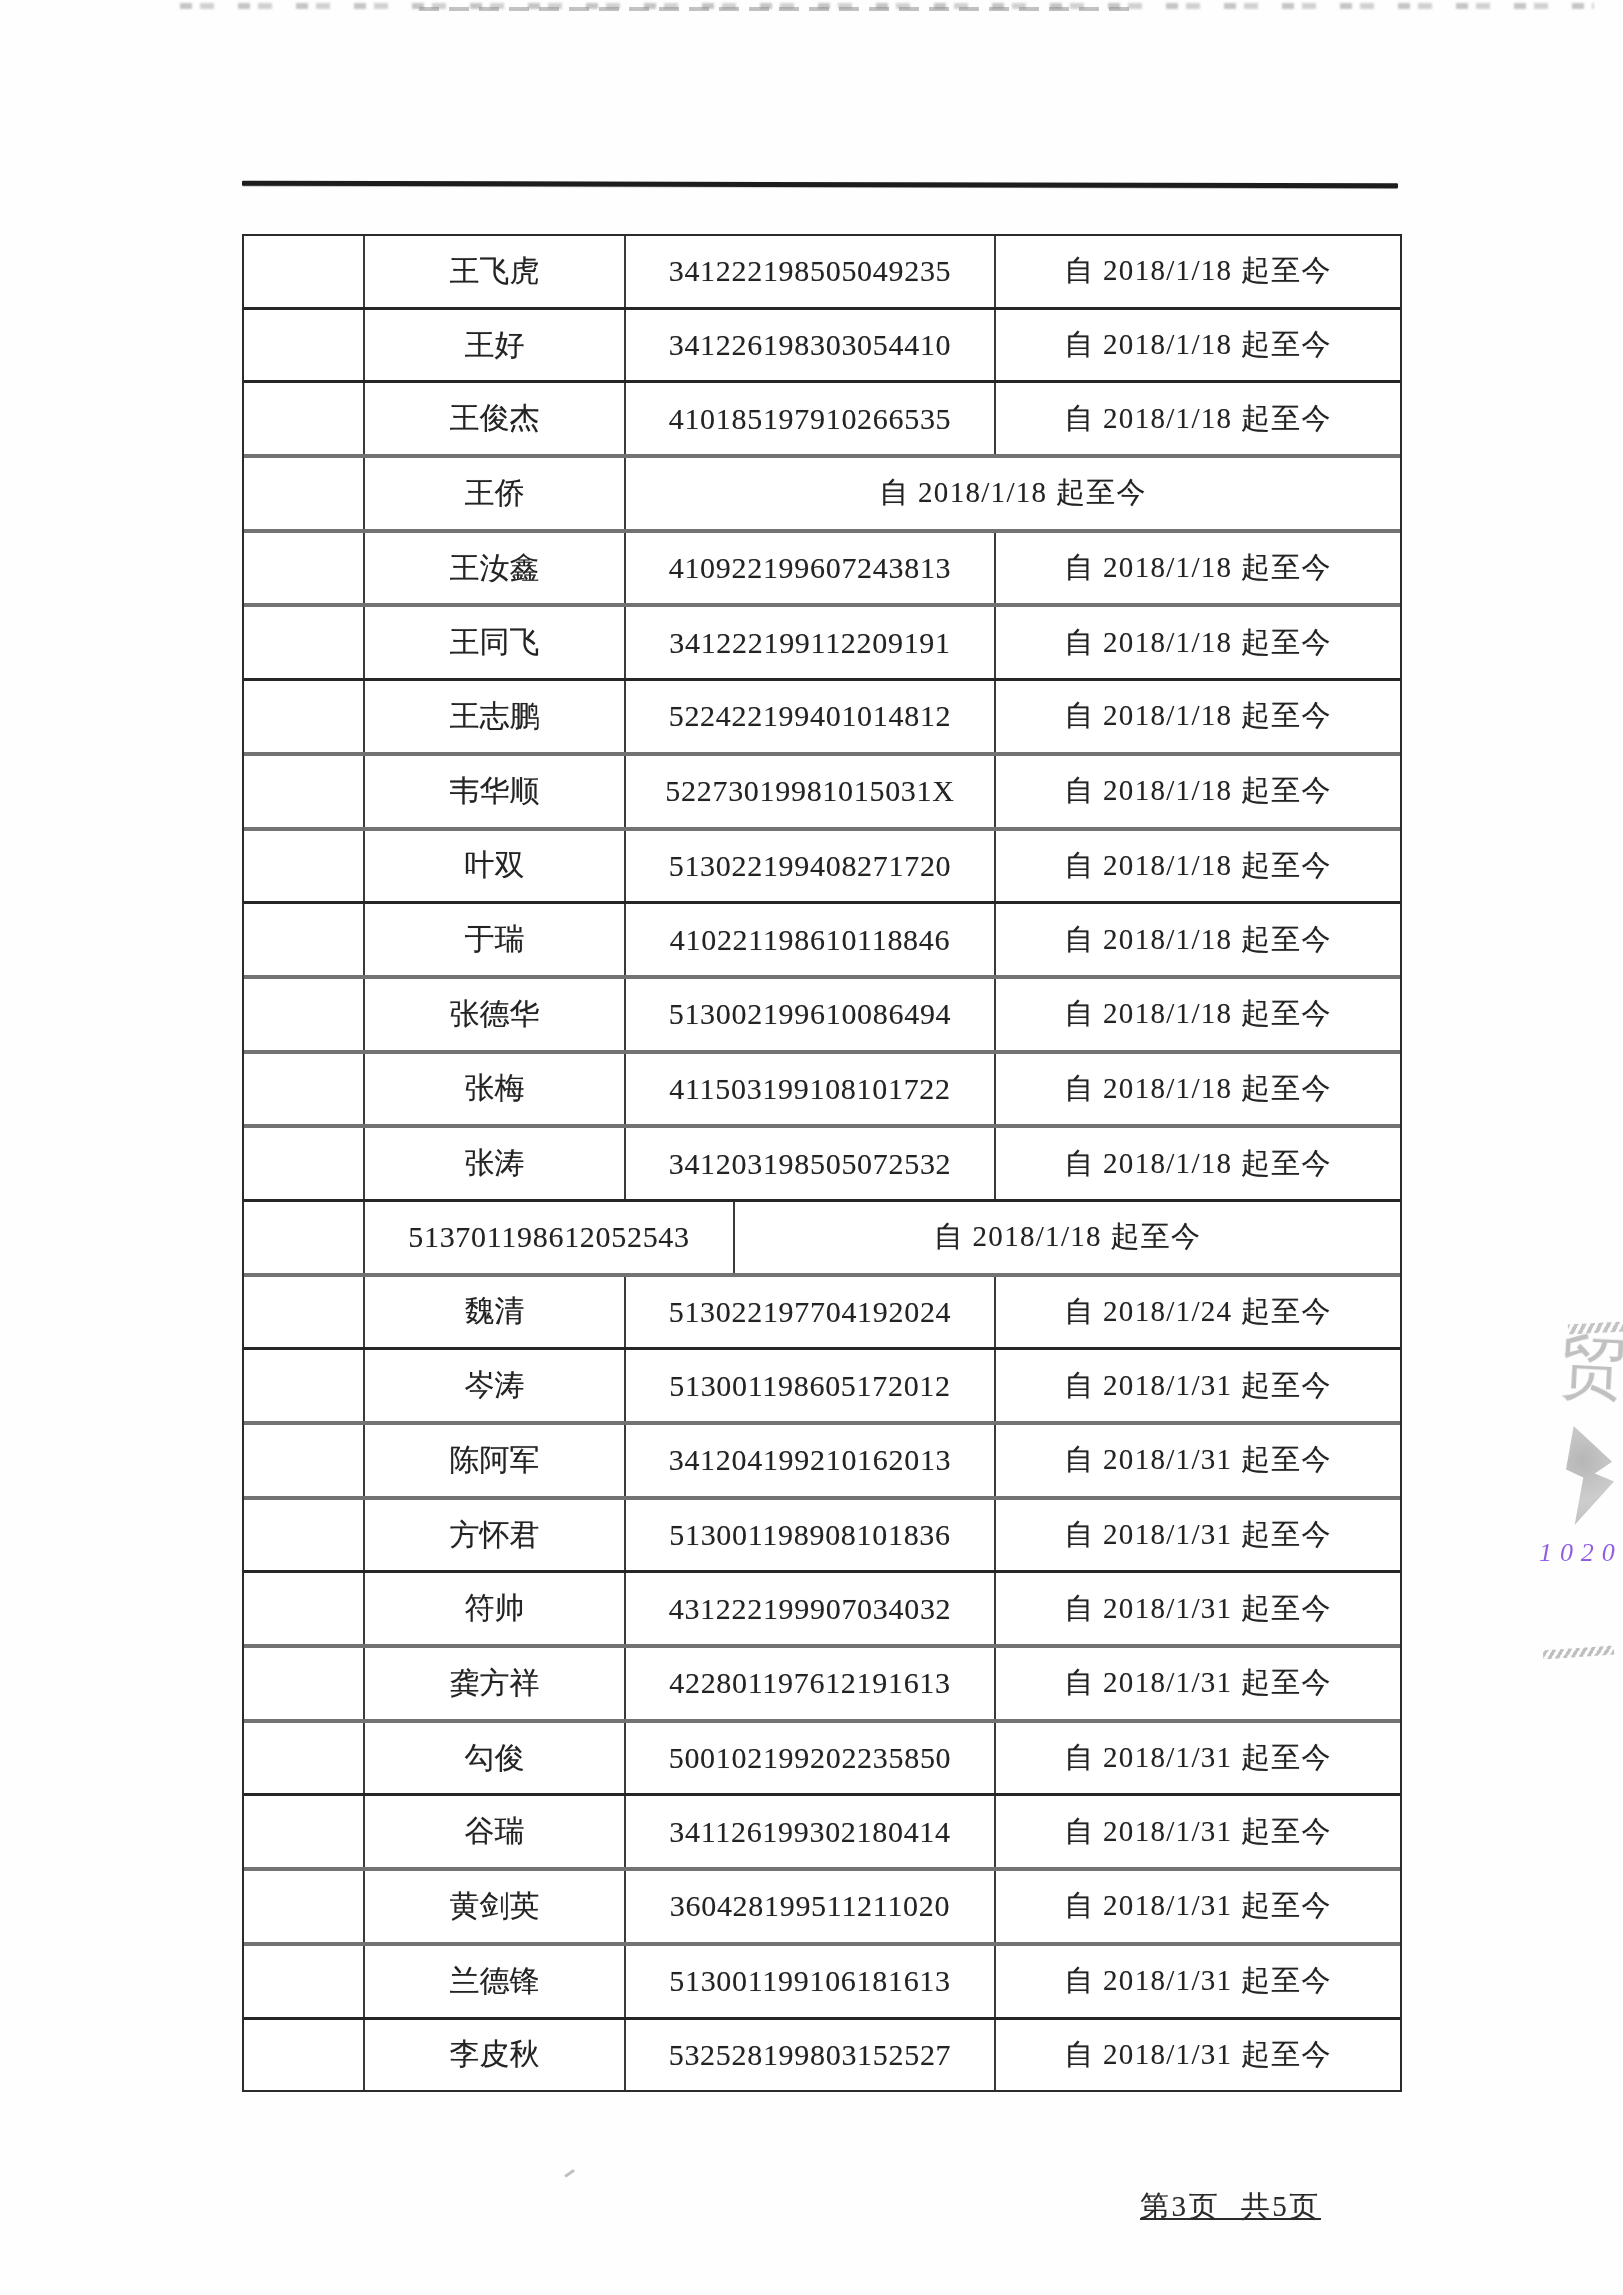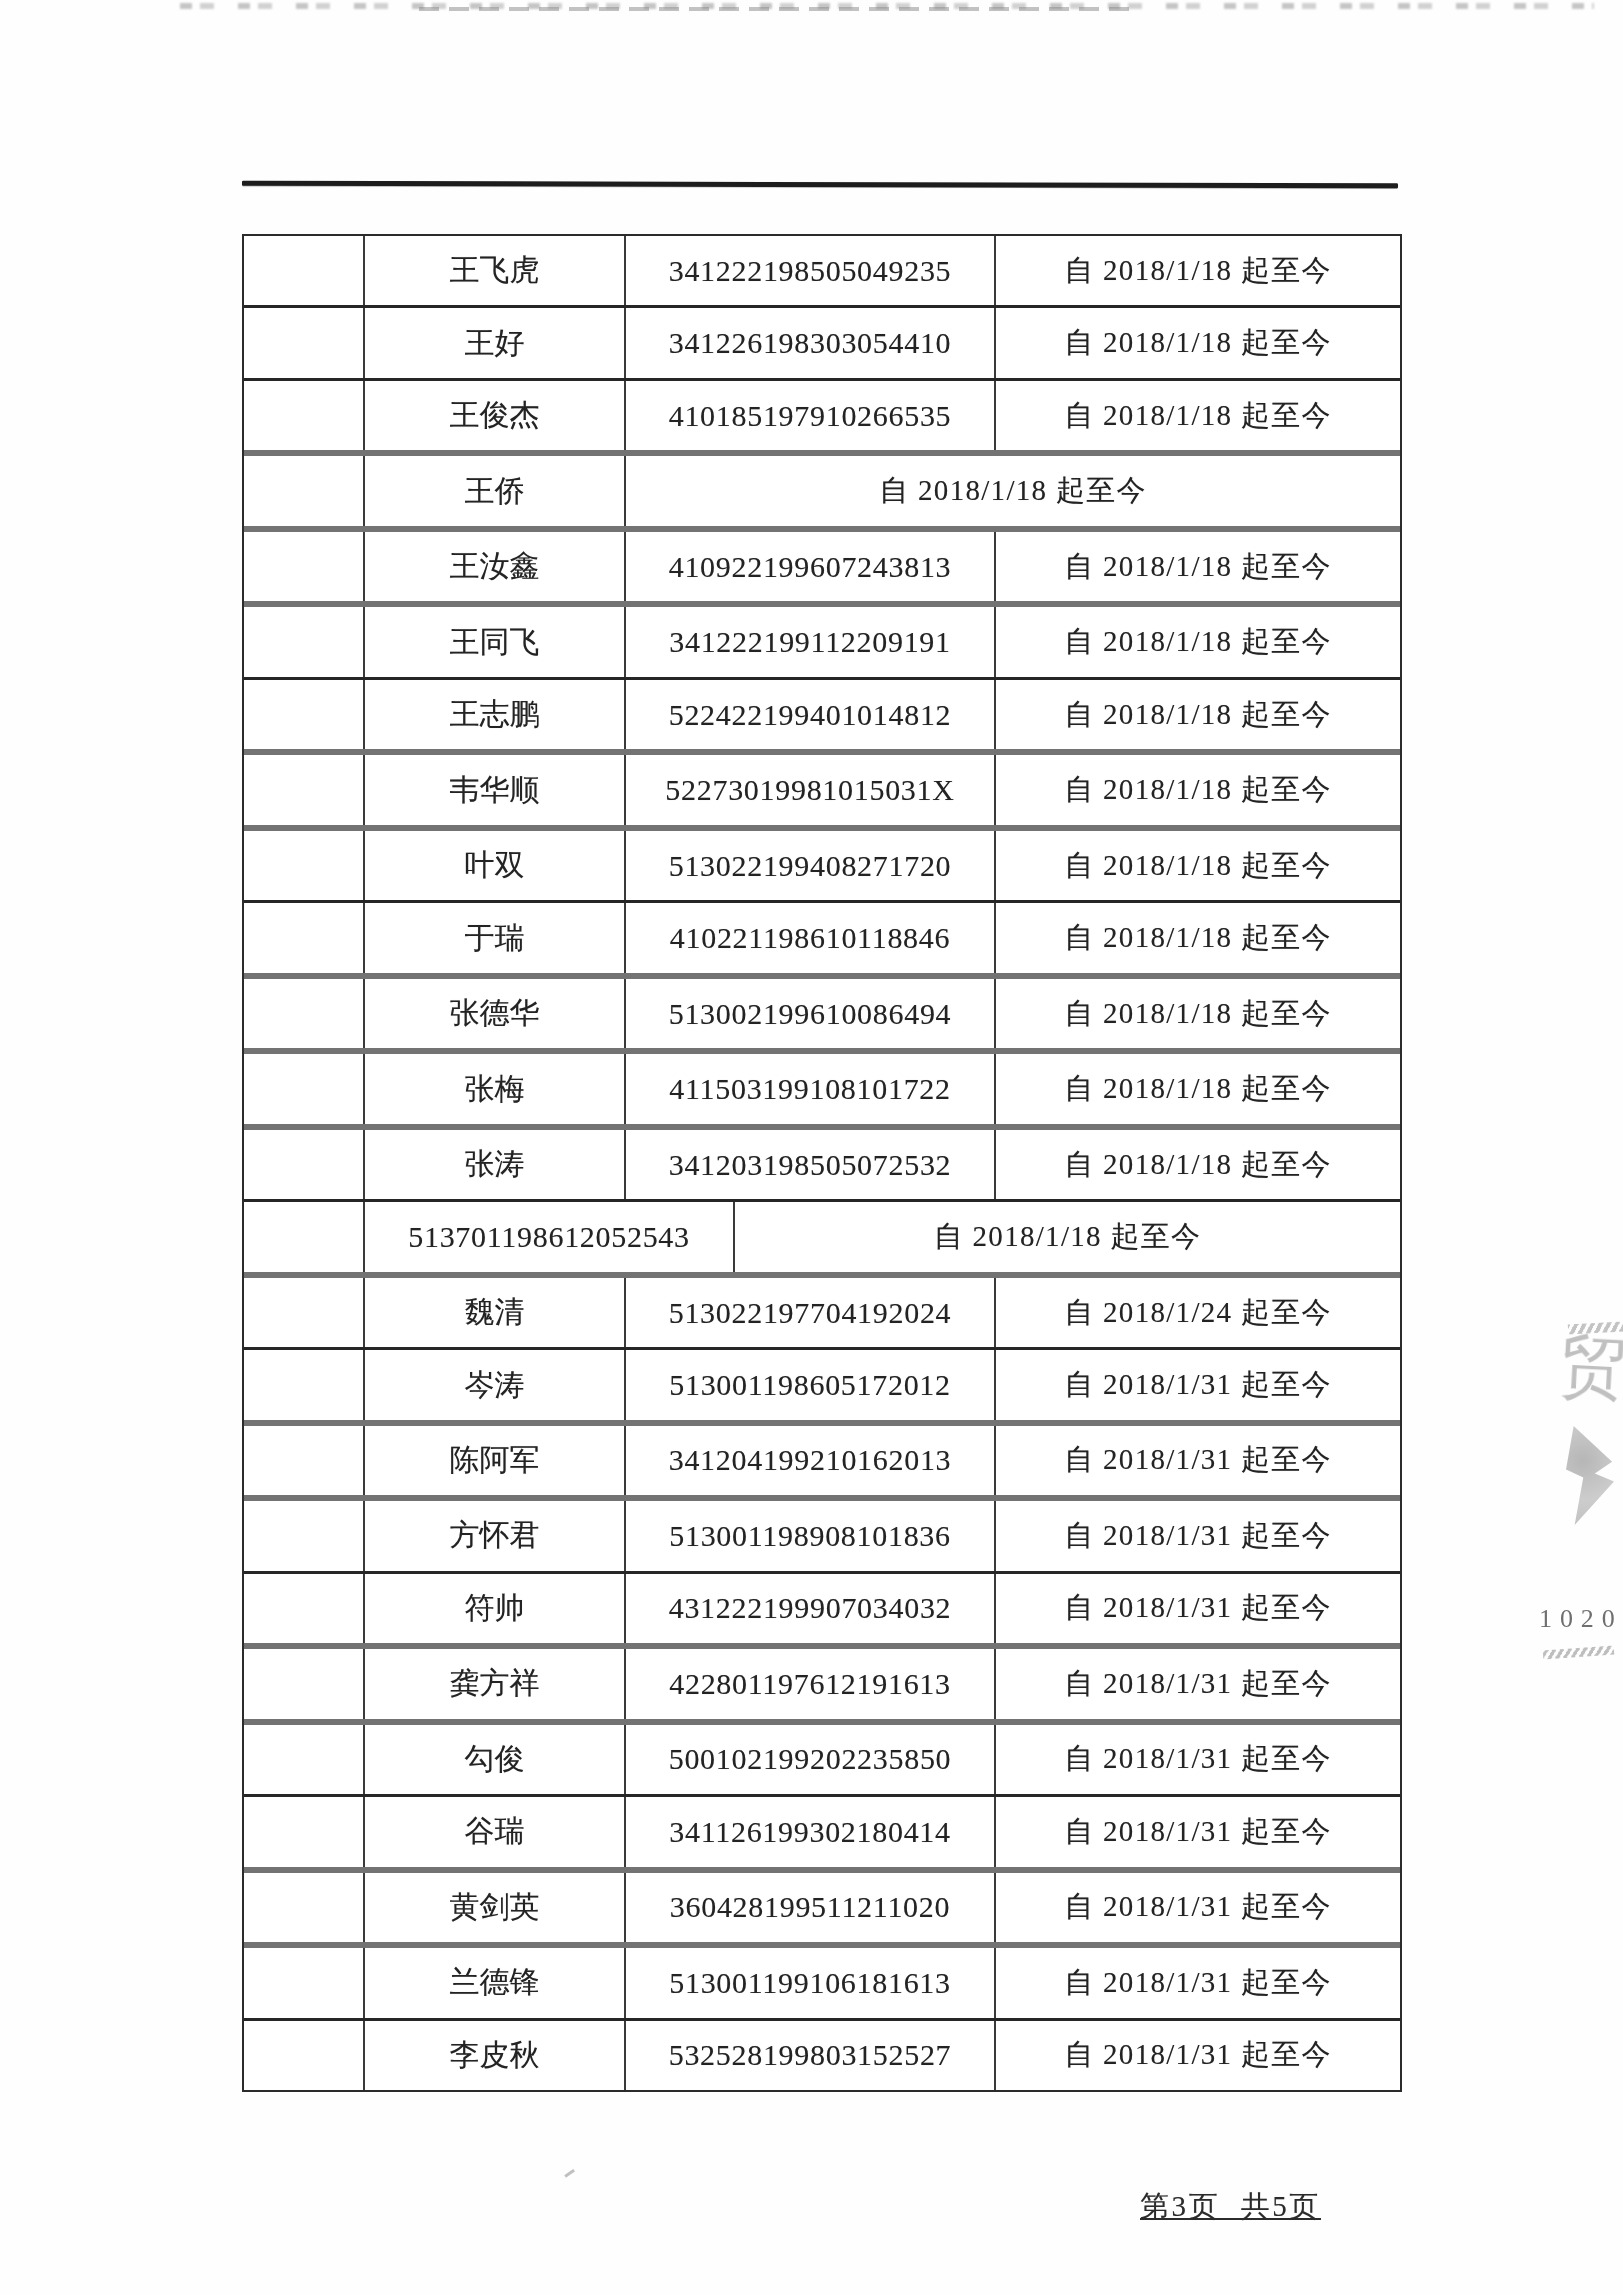--- a/index.html
+++ b/index.html
@@ -27,21 +27,21 @@
     background:#1d1d1d;transform:rotate(0.12deg);border-radius:1.3px;
     box-shadow:0 0.7px 0.7px rgba(60,60,60,.4);
   }
   
   .table-wrap{
     position:absolute;left:242px;top:234px;width:1160px;height:1858px;
     border:2.6px solid #2b2b2b;box-sizing:border-box;
     display:flex;flex-direction:column;
     background:#fff;
   }
-  .row{flex:1;display:flex;border-top:6px solid #737373}
+  .row{flex:1;display:flex;border-top:4px solid #737373}
   .row:first-child{border-top:none}
   .row.thick{border-top-width:3.3px;border-top-color:#262626}
   .cell{
     box-sizing:border-box;border-left:2px solid #3a3a3a;
     display:flex;align-items:center;justify-content:center;
     color:#232323;text-shadow:0 0 0.7px rgba(30,30,30,.35);
     white-space:nowrap;overflow:hidden;
   }
   .cell:first-child{border-left:none}
   .c0{width:119px}
@@ -67,23 +67,24 @@
     font-size:67px;line-height:67px;color:#8e8e8e;
     opacity:.55;filter:blur(0.7px);transform:rotate(3deg);
   }
   .flag{
     position:absolute;left:1566px;top:1426px;width:48px;height:99px;
     opacity:.5;filter:blur(0.5px);
     background:radial-gradient(circle at 35% 35%,#6f6f6f,#9b9b9b 55%,#7f7f7f);
     clip-path:polygon(16% 0,96% 36%,60% 48%,100% 56%,18% 100%,36% 52%,0 44%);
   }
   .stamp-num{
-    position:absolute;left:1539px;top:1604px;
-    font-size:26px;color:#404040;opacity:.75;letter-spacing:7.9px;
+    position:absolute;left:1539px;top:1538px;
+    font-size:26px;color:#6d28d9;opacity:.75;letter-spacing:7.9px;
     filter:blur(0.3px);
+    font-style:italic;
   }
   .sq2{
     position:absolute;left:1543px;top:1648px;width:71px;height:9.2px;
     opacity:.55;filter:blur(0.4px);
     background:repeating-linear-gradient(-55deg,#8a8a8a 0 3.3px,transparent 3.3px 6.5px);
     transform:rotate(-4deg);
   }
   .dot-mark{
     position:absolute;left:564px;top:2172px;width:10.5px;height:2.6px;
     background:#8f8f8f;opacity:.55;transform:rotate(-35deg);filter:blur(0.3px);

